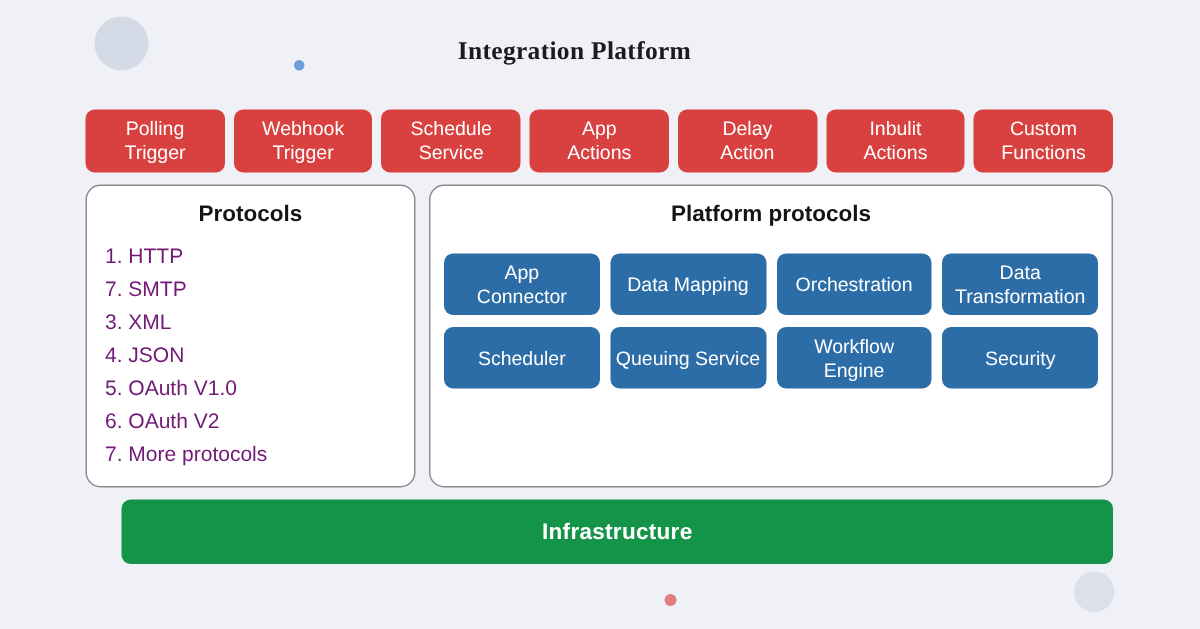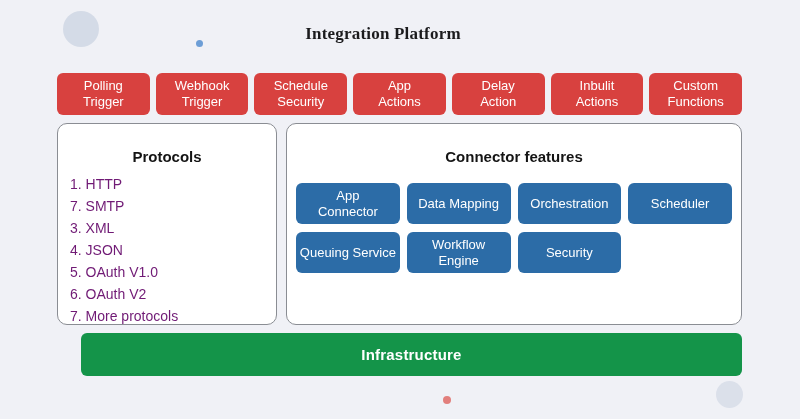--- a/index.html
+++ b/index.html
@@ -40,21 +40,21 @@
     white-space:pre-line;font-weight:500;
   }
 
   .main-row{position:absolute;left:57px;top:123px;height:202px;right:58px;}
   .panel{
     position:absolute;top:0;height:202px;background:#fff;
     border:1px solid var(--box_border);border-radius:10px;
   }
   .panel-title{
     text-align:center;font-size:15px;font-weight:bold;color:#141414;
-    margin-top:24px;
+    margin-top:10px;
   }
   .panel.protocols{left:0;width:220px;}
   .panel.features{left:229px;right:0;}
 
   .proto-list{margin-top:8px;padding-left:12px;}
   .proto-item{font-size:14px;line-height:22px;color:#701a75;}
 
   .feature-grid{
     margin:18px 9px 0 9px;
     display:grid;grid-template-columns:repeat(4,1fr);
@@ -83,21 +83,21 @@
 <div class="circle big-br"></div>
 
 <div class="page-title">Integration Platform</div>
 
 <div class="trigger-row">
   <div class="rbtn">Polling
 Trigger</div>
   <div class="rbtn">Webhook
 Trigger</div>
   <div class="rbtn">Schedule
-Security</div>
+Service</div>
   <div class="rbtn">App
 Actions</div>
   <div class="rbtn">Delay
 Action</div>
   <div class="rbtn">Inbulit
 Actions</div>
   <div class="rbtn">Custom
 Functions</div>
 </div>
 
@@ -110,26 +110,28 @@
       <div class="proto-item">7. SMTP</div>
       <div class="proto-item">3. XML</div>
       <div class="proto-item">4. JSON</div>
       <div class="proto-item">5. OAuth V1.0</div>
       <div class="proto-item">6. OAuth V2</div>
       <div class="proto-item">7. More protocols</div>
     </div>
   </div>
 
   <div class="panel features">
-    <div class="panel-title">Connector features</div>
+    <div class="panel-title">Platform protocols</div>
     <div class="feature-grid">
       <div class="bbtn">App
 Connector</div>
       <div class="bbtn">Data Mapping</div>
       <div class="bbtn">Orchestration</div>
+      <div class="bbtn">Data
+Transformation</div>
       <div class="bbtn">Scheduler</div>
       <div class="bbtn">Queuing Service</div>
       <div class="bbtn">Workflow
 Engine</div>
       <div class="bbtn">Security</div>
     </div>
   </div>
 
 </div>
 

